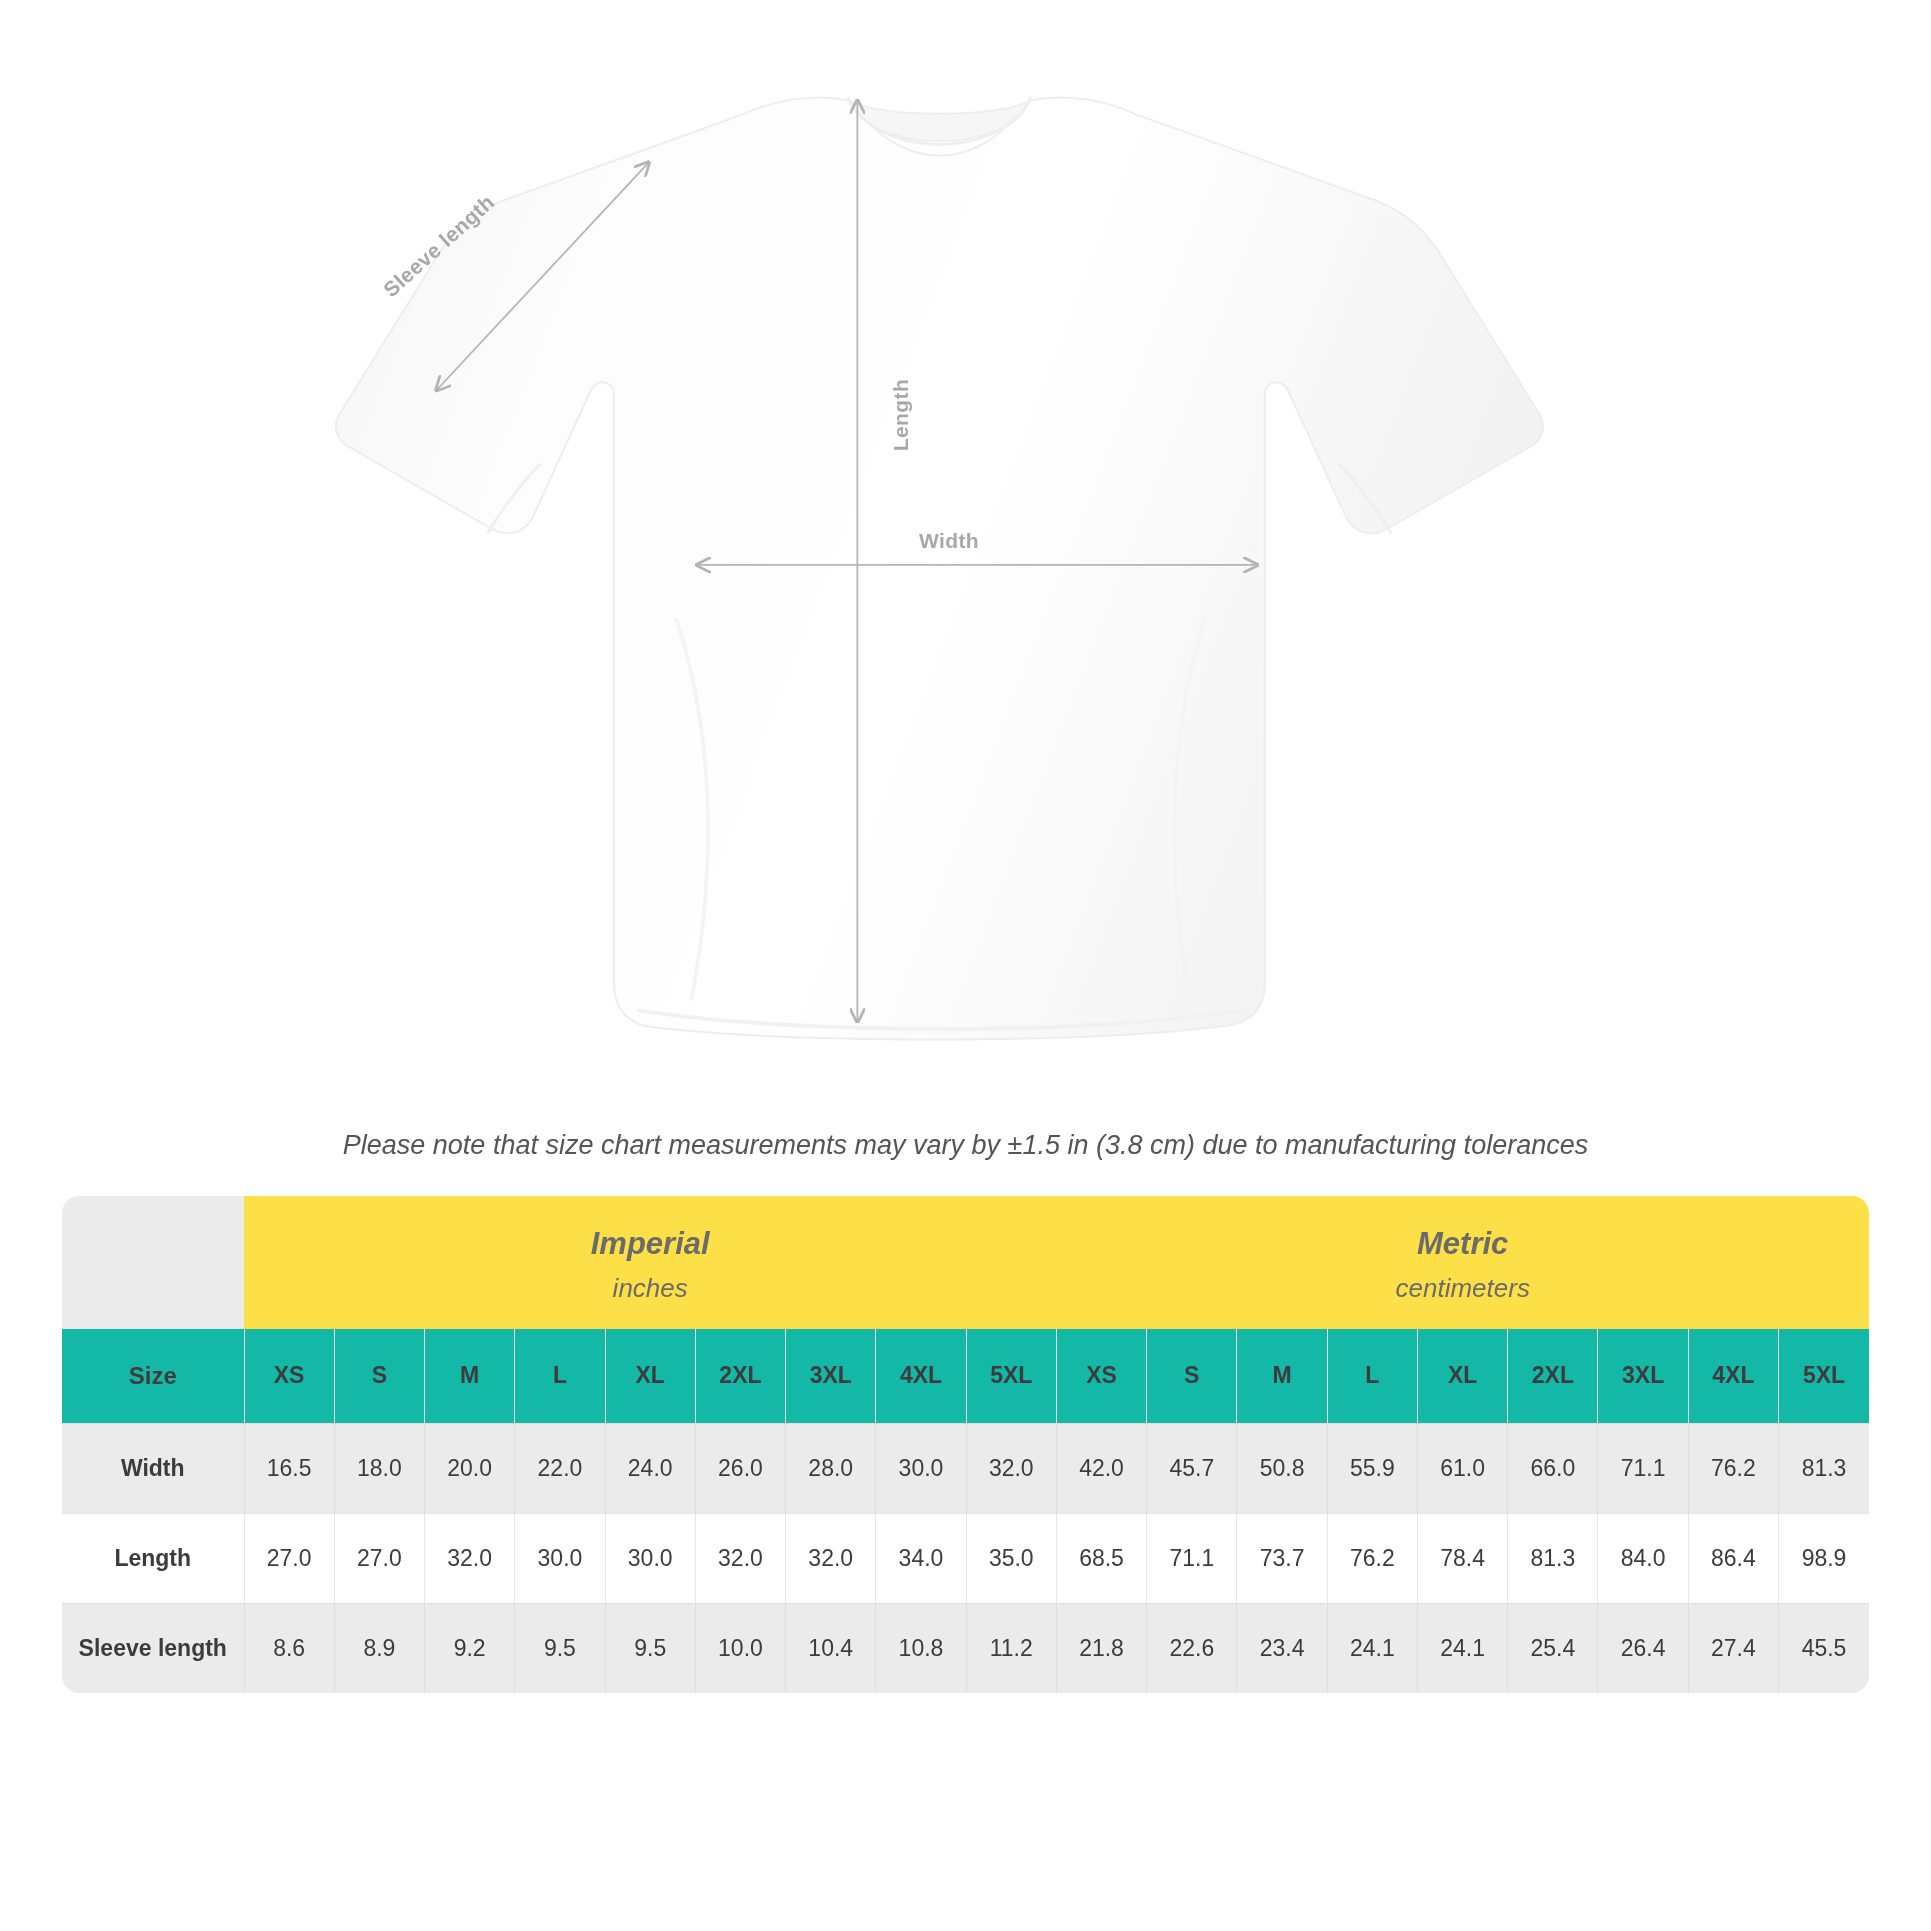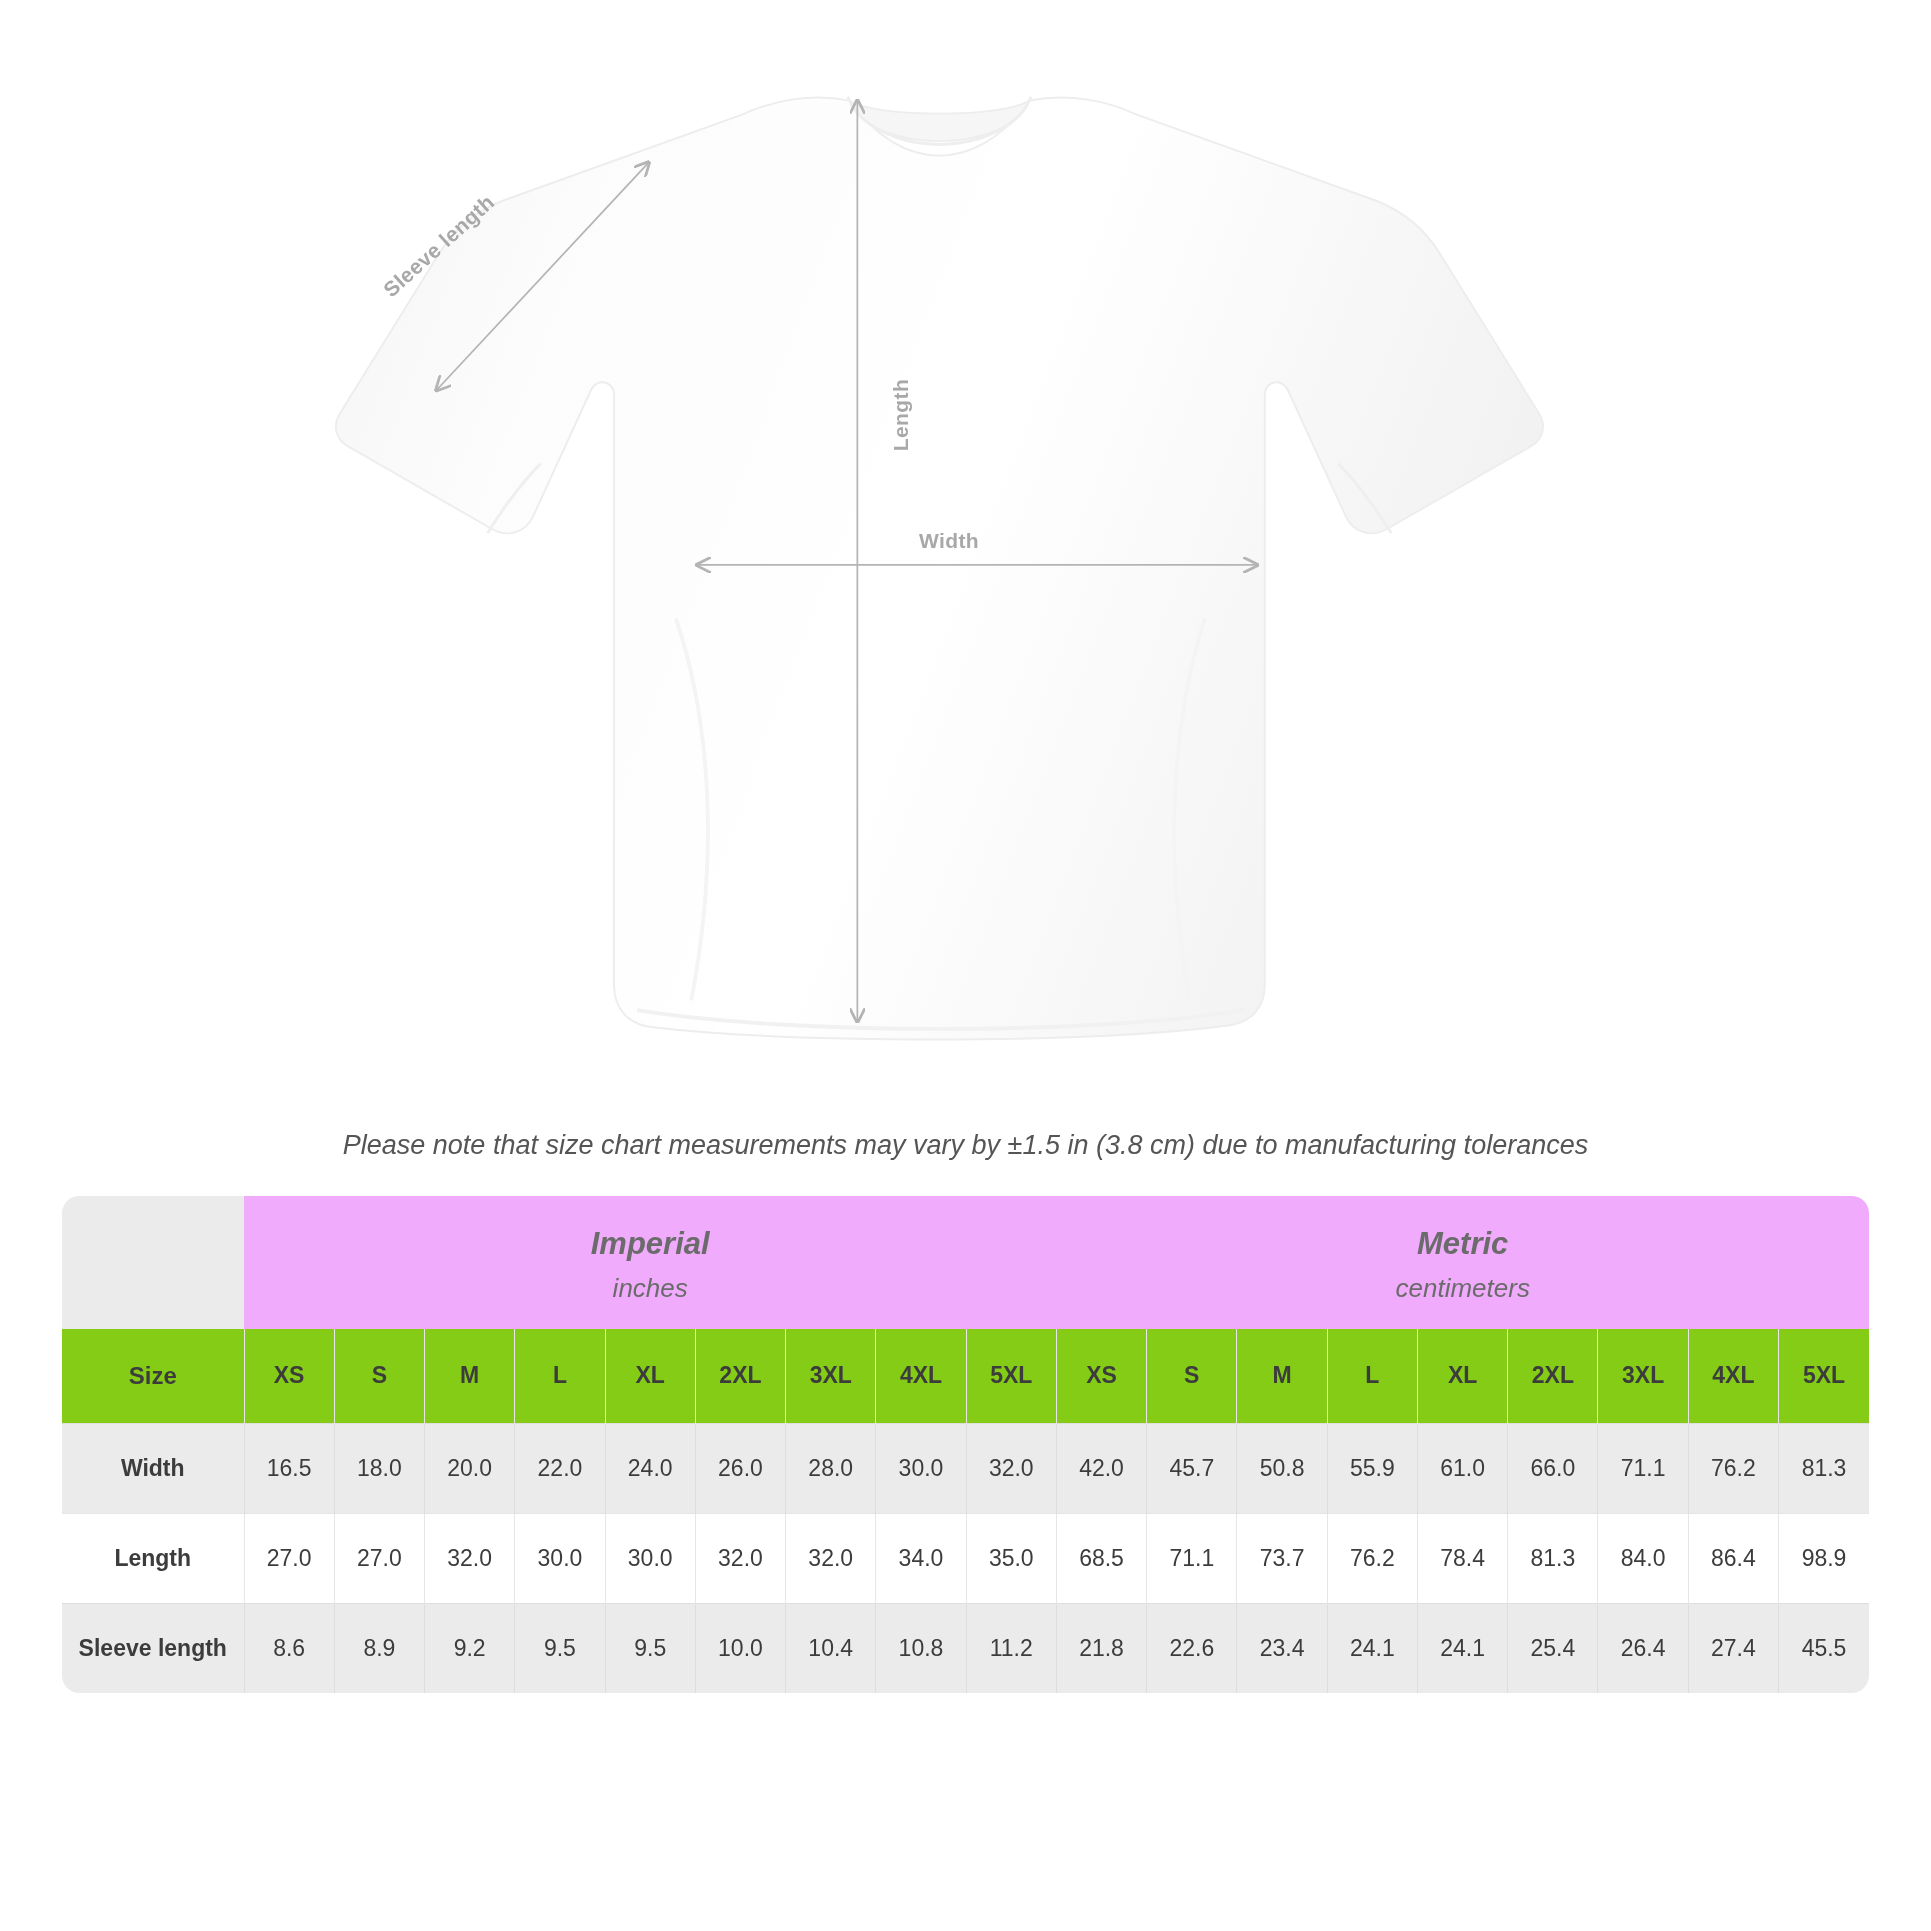--- a/index.html
+++ b/index.html
@@ -87,42 +87,42 @@
     table-layout: fixed;
   }
   table.size-table td,
   table.size-table th {
     text-align: center;
     vertical-align: middle;
     font-size: 23px;
     color: #3c3c3c;
   }
   .unit-row td {
-    background: #f0abfc;
+    background: #fde047;
     padding: 29px 0 25px 0;
     border: none;
   }
   .unit-name {
     font-size: 31px;
     font-weight: bold;
     font-style: italic;
     color: #6b6b6b;
     line-height: 1.25;
   }
   .unit-sub {
     font-size: 26px;
     font-style: italic;
     color: #6b6b6b;
     margin-top: 9px;
   }
   .unit-row td.corner {
     background: #ebebeb;
   }
   .hdr-row td {
-    background: #84cc16;
+    background: #14b8a6;
     font-weight: bold;
     color: #4a4a4a;
     font-size: 24px;
     padding: 33px 0;
     border-right: 1px solid #e6e6e6;
   }
   .hdr-row td:last-child { border-right: none; }
   .hdr-row td.rowlabel {
     font-size: 24px;
   }

